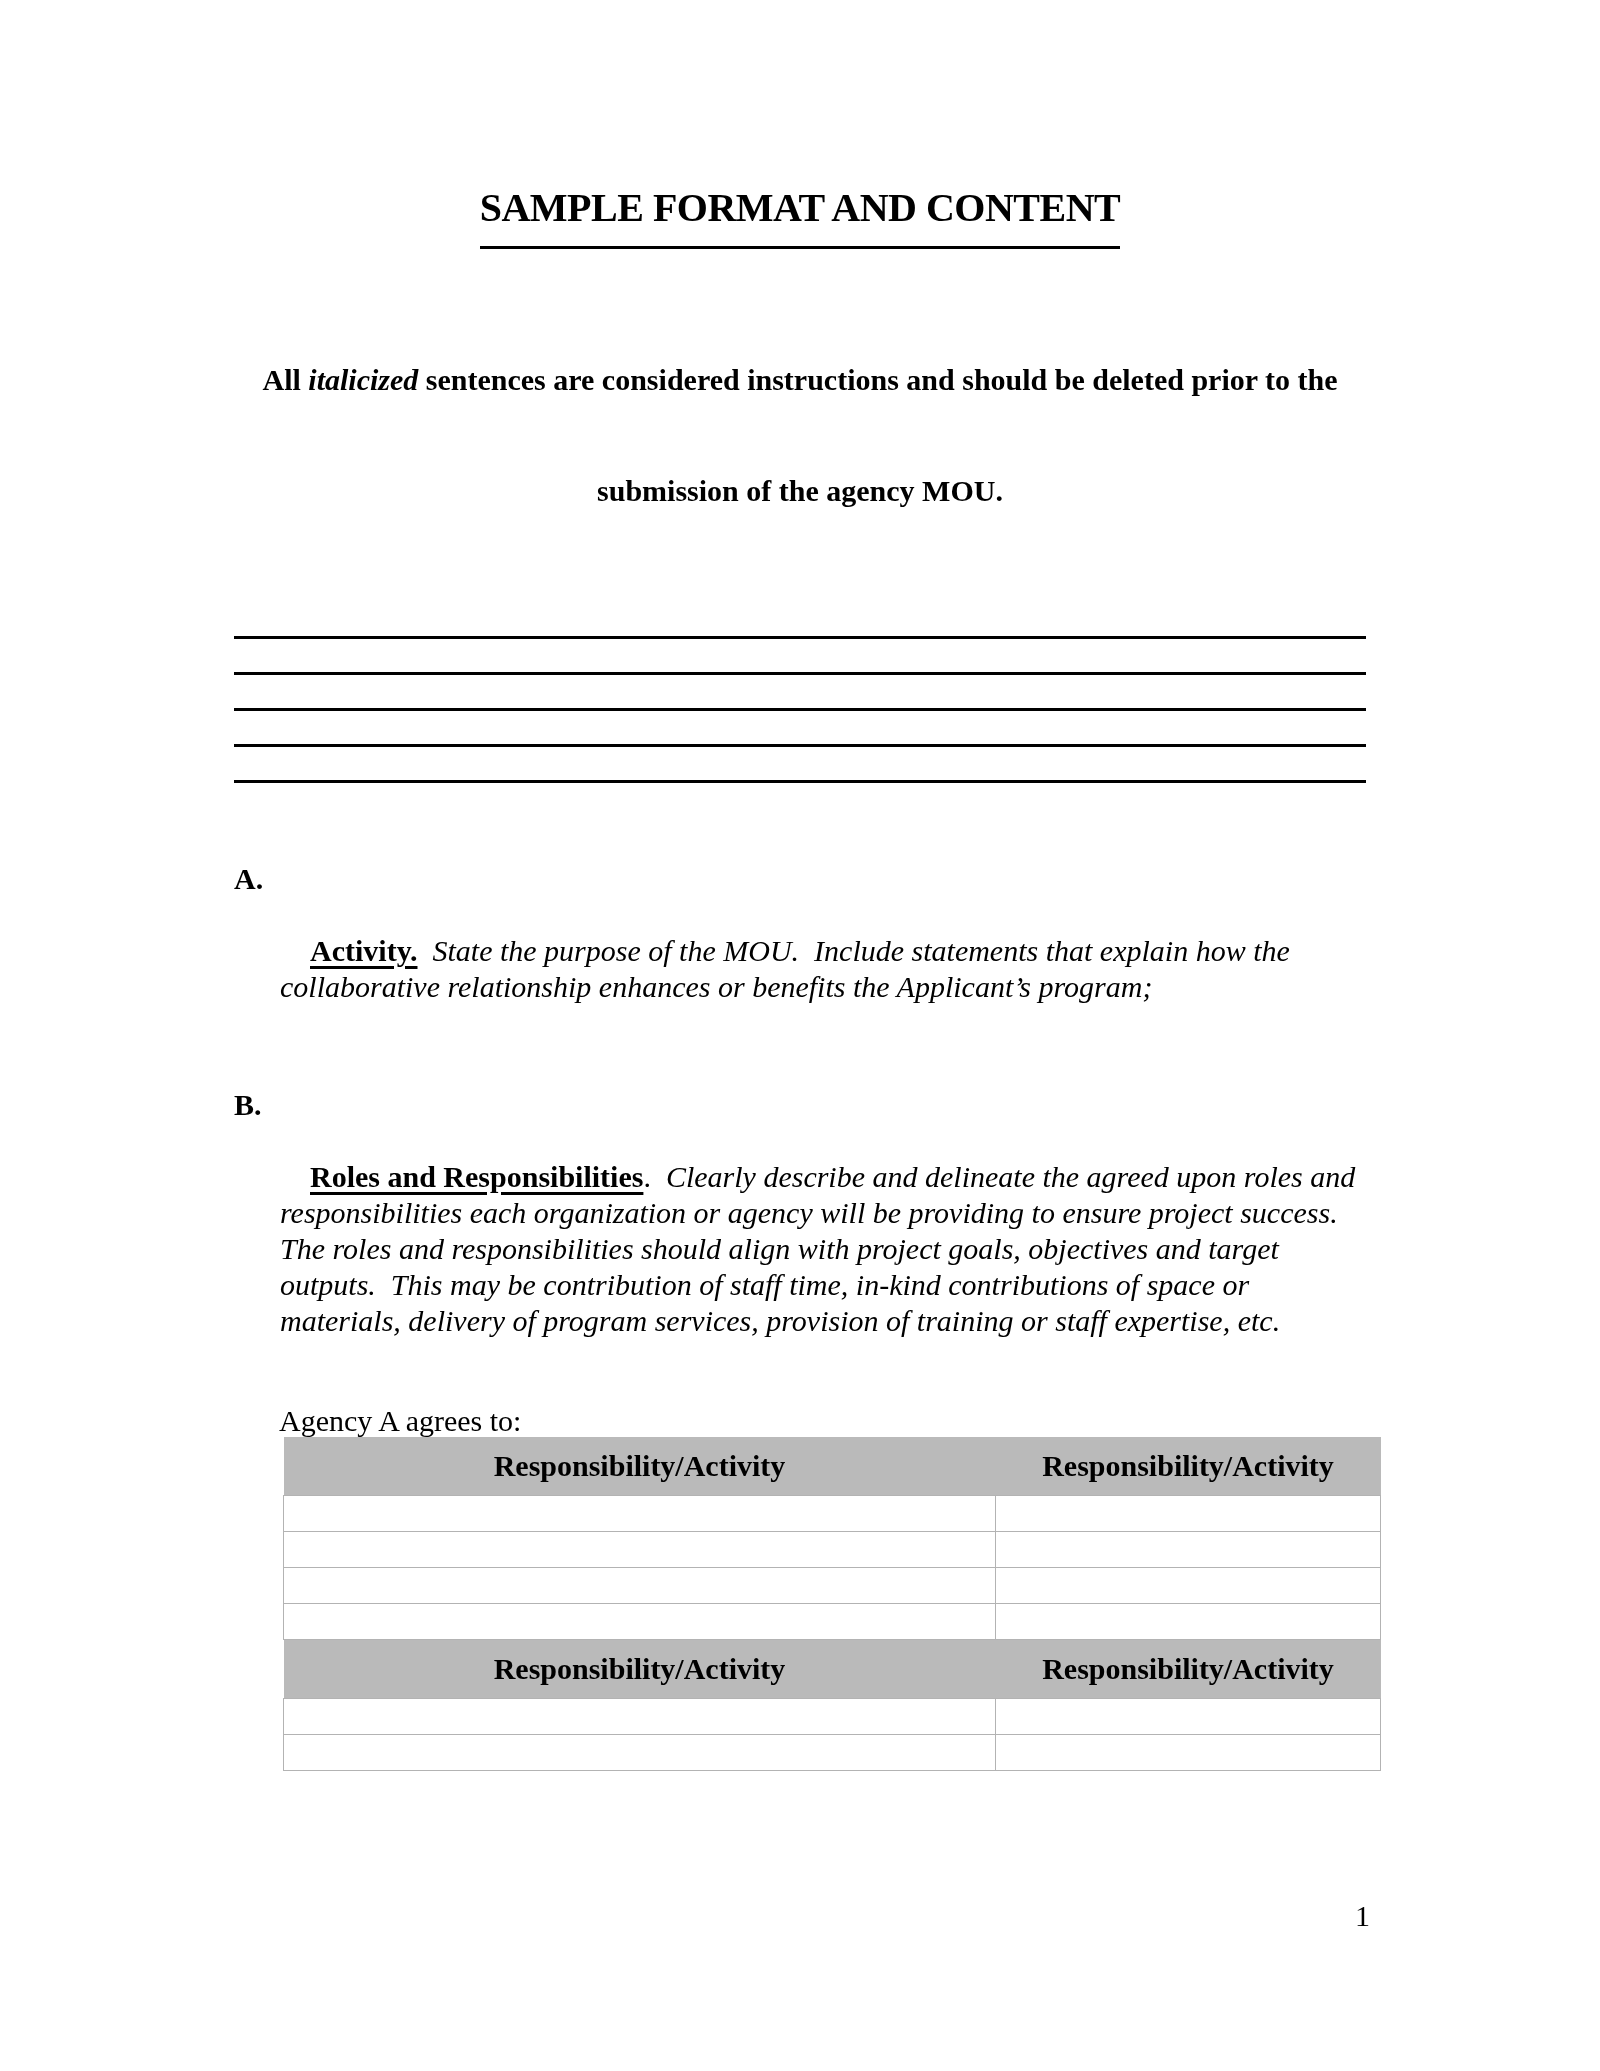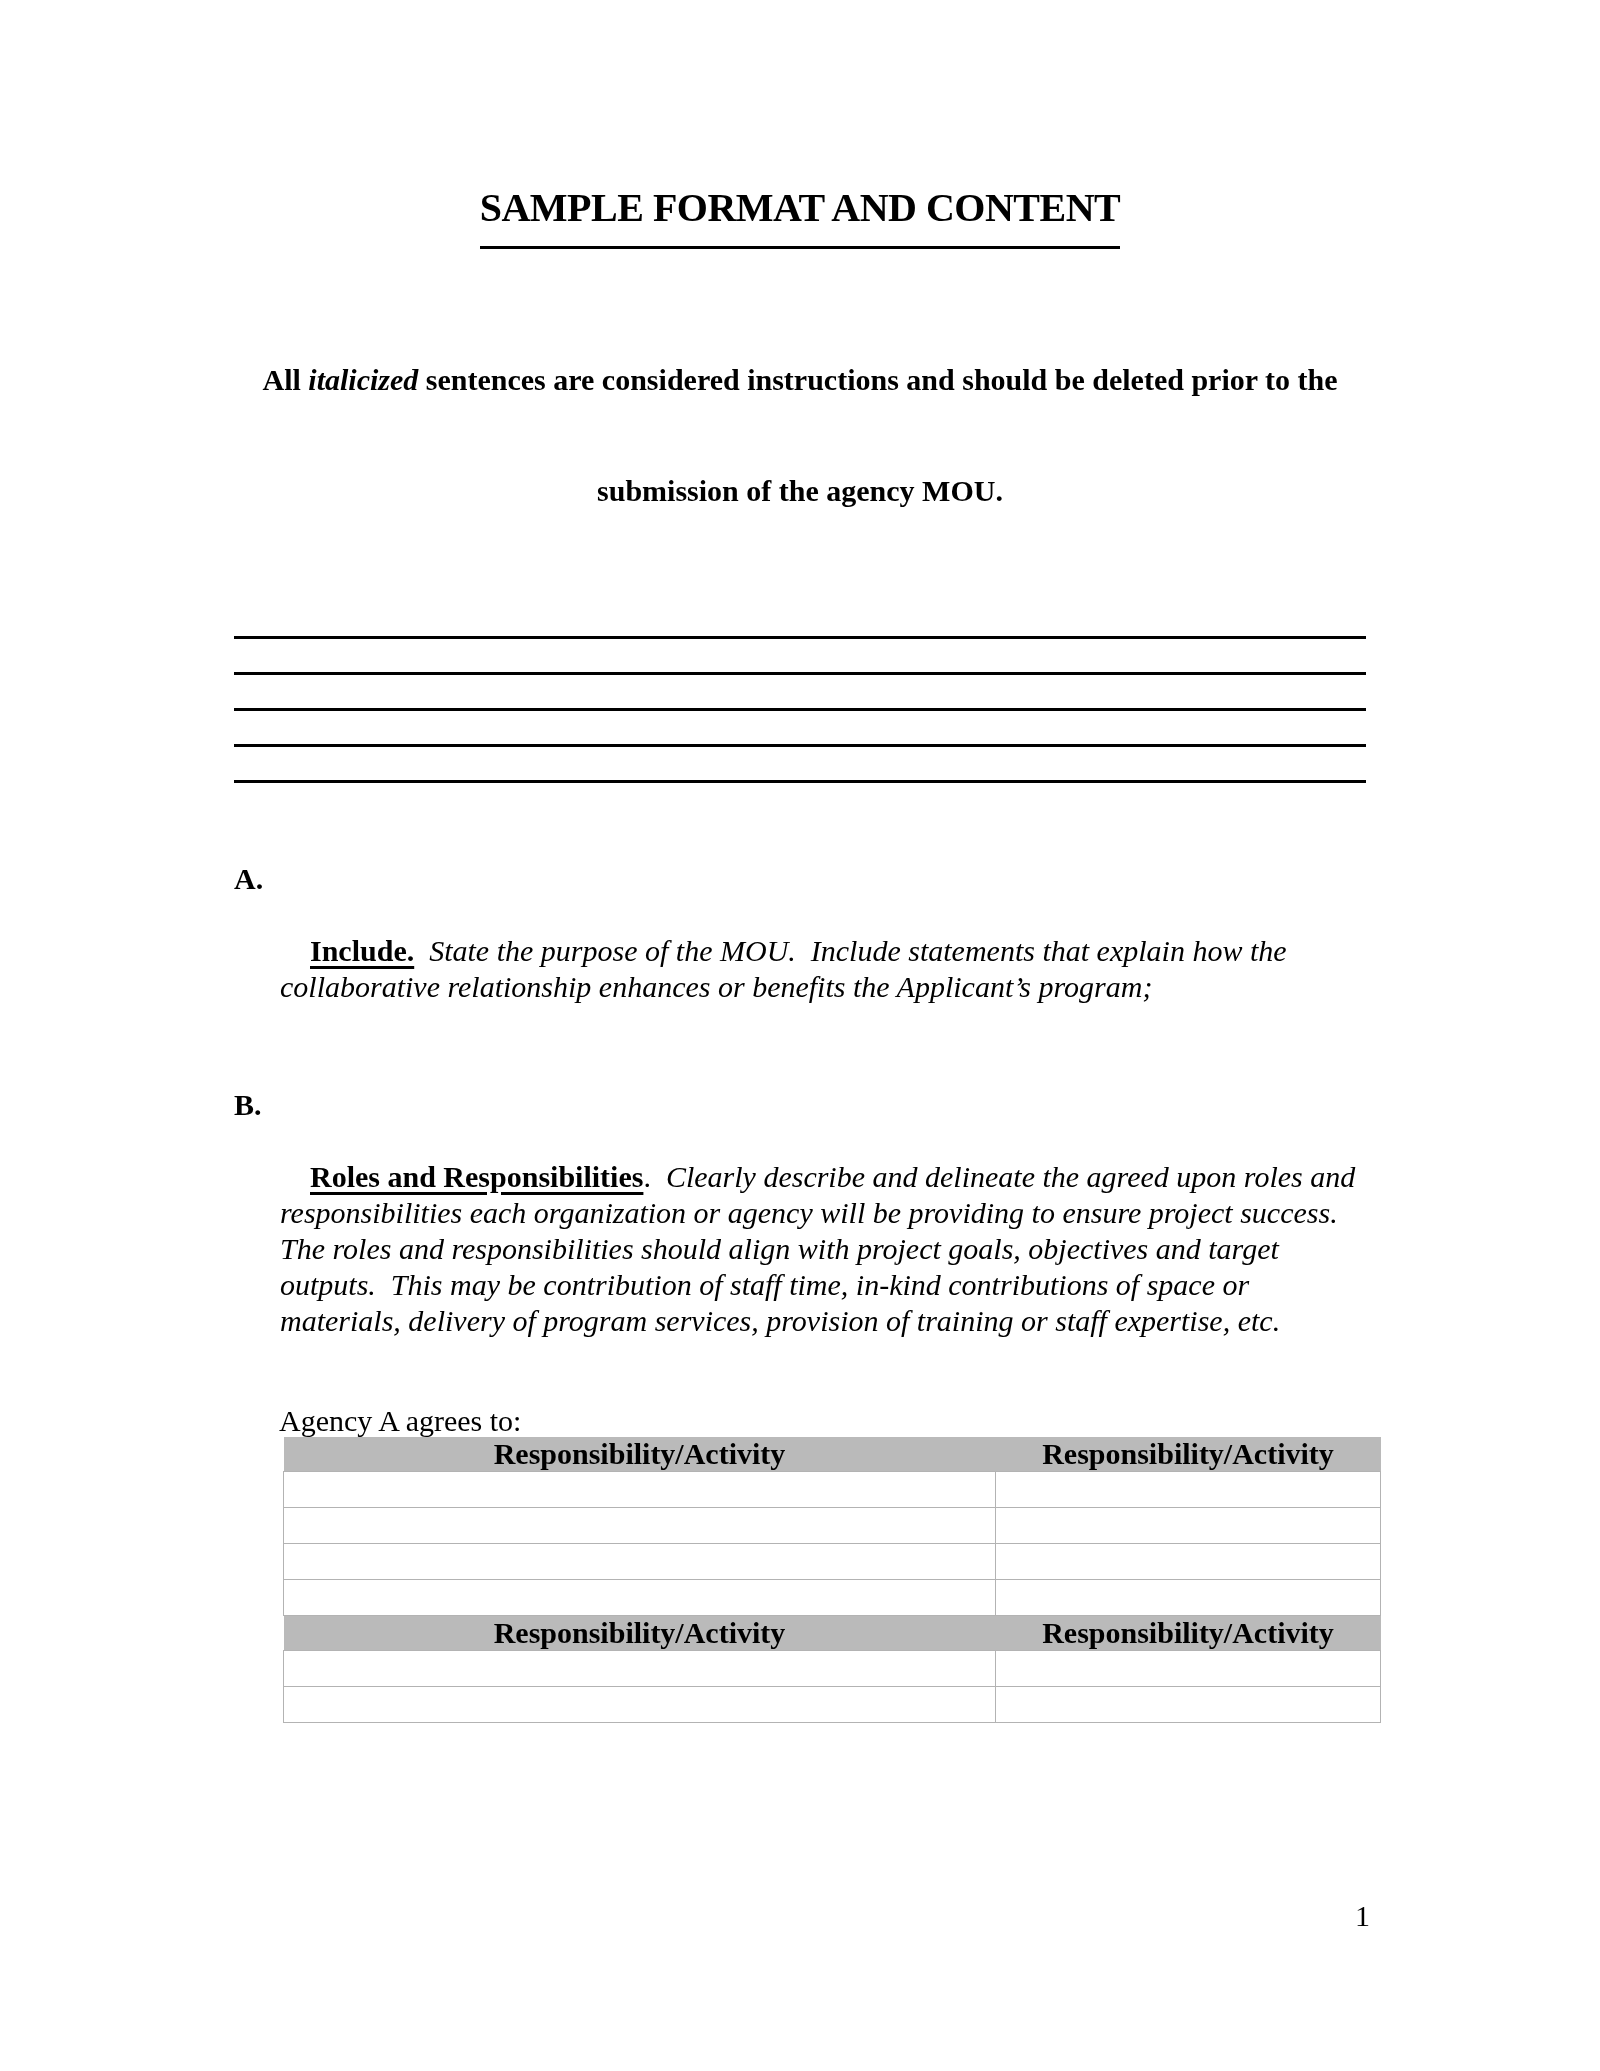--- a/index.html
+++ b/index.html
@@ -69,21 +69,21 @@
     margin-left:49px;
     width:1097px;
     border-collapse:collapse;
     table-layout:fixed;
   }
   table.agency-table th {
     background:var(--table-header-bg, #bababa);
     height:34px;
     font-size:30px; font-weight:bold;
     text-align:center; vertical-align:middle;
-    padding:0; border:none;
+    padding:12px; border:none;
   }
   table.agency-table td {
     height:35px;
     border:1px solid var(--table-border, #b3b3b3);
     padding:0;
     background:#fff;
   }
   .r-regular { font-weight:normal; font-style:normal; }
   .r-bold { font-weight:bold;margin-top:12px; }
   .r-italic { font-style:italic; }
@@ -117,21 +117,21 @@
   <div class="fill-lines">
       <div class="fill-line"></div>
       <div class="fill-line"></div>
       <div class="fill-line"></div>
       <div class="fill-line"></div>
       <div class="fill-line"></div>
     </div>
 
   <div class="list-item" id="section-a">
     <span class="list-label">A.</span>
-    <span><span class="r-bold-underline">Include.</span><span class="r-regular">  </span><span class="r-italic">State the purpose of the MOU.  Include statements that explain how the collaborative relationship enhances or benefits the Applicant’s program;</span></span>
+    <span><span class="r-bold-underline">Activity.</span><span class="r-regular">  </span><span class="r-italic">State the purpose of the MOU.  Include statements that explain how the collaborative relationship enhances or benefits the Applicant’s program;</span></span>
   </div>
 
   <div class="list-item" id="section-b">
     <span class="list-label">B.</span>
     <span><span class="r-bold-underline">Roles and Responsibilities</span><span class="r-regular">.  </span><span class="r-italic">Clearly describe and delineate the agreed upon roles and responsibilities each organization or agency will be providing to ensure project success.  The roles and responsibilities should align with project goals, objectives and target outputs.  This may be contribution of staff time, in-kind contributions of space or materials, delivery of program services, provision of training or staff expertise, etc.</span></span>
   </div>
 
   <div class="agency-label" id="agency-a-label">Agency A agrees to:</div>
 
   <table class="agency-table" id="agency-a-table">

